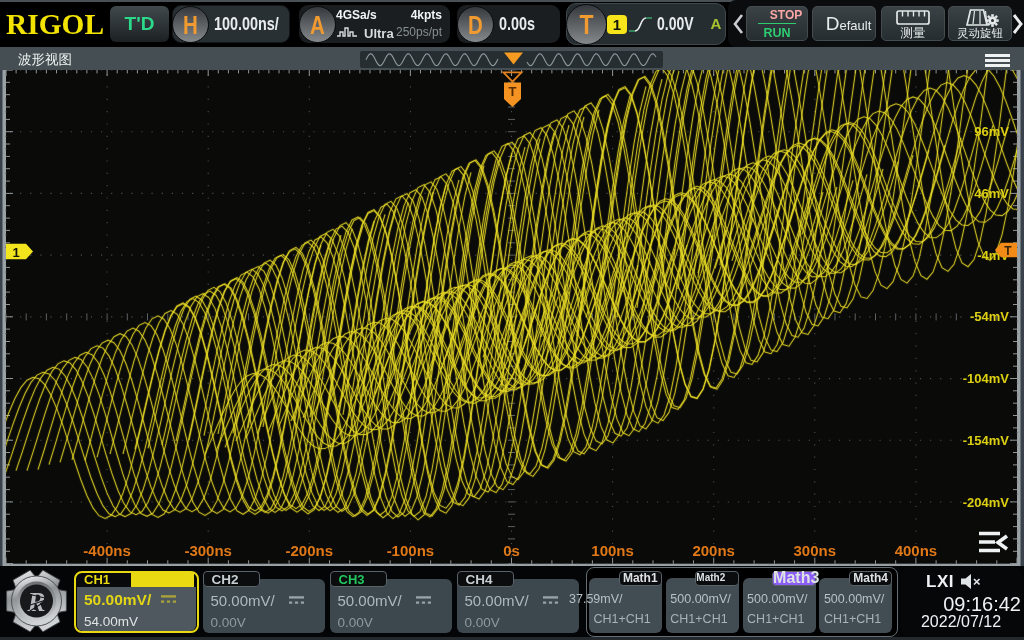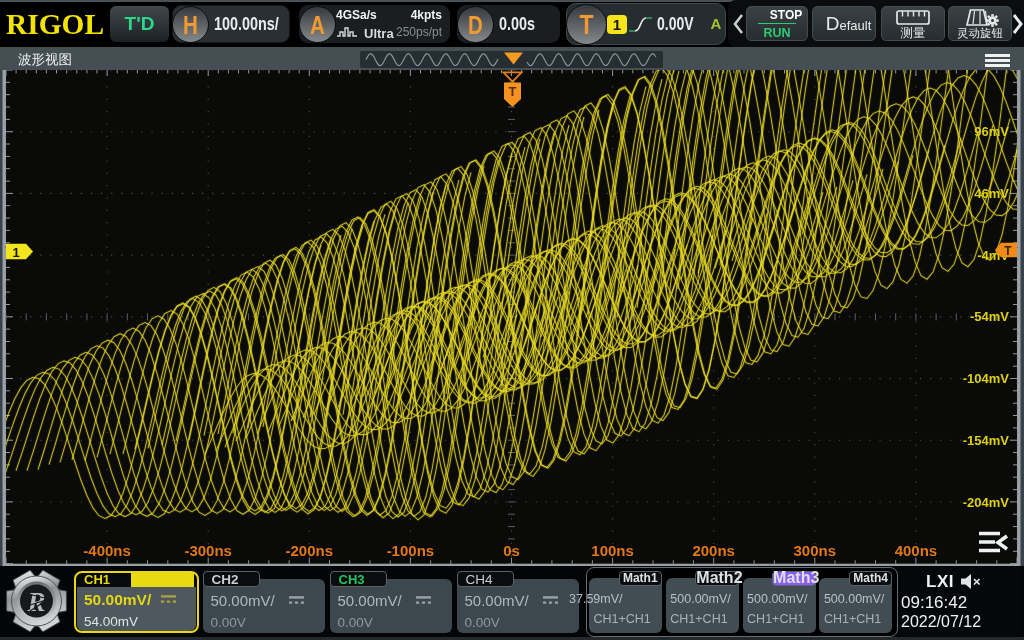--- a/index.html
+++ b/index.html
@@ -34,21 +34,21 @@
       <path d="M1 17h6M18 4h6" stroke="#3aa06a" stroke-width="1.5" fill="none"></path>
       <path d="M7 17q3 0 5.5-6.5T18 4" stroke="#e8ecec" stroke-width="1.7" fill="none"></path>
     </svg>
     <div style="position:absolute;left:657px;top:4.5px;width:52px;height:38px;line-height:38px;color:#e8ecee;font-size:17.5px;font-weight:bold;transform:scaleX(0.8);transform-origin:left">0.00V</div>
     <div style="position:absolute;left:708px;top:5px;width:16px;height:38px;line-height:38px;color:#a7c42e;font-size:15px;font-weight:bold;text-align:center">A</div>
     <div style="position:absolute;left:728px;top:0;width:296px;height:47px;background:#0a0c0d;border-radius:8px 0 0 8px"></div>
     <svg width="14" height="24" viewBox="0 0 14 24" style="position:absolute;left:731px;top:12px">
       <path d="M11 3L4 12l7 9" stroke="#c9ced0" stroke-width="2.6" fill="none"></path>
     </svg>
     <div style="position:absolute;top:6px;height:35px;border-radius:5px;background:linear-gradient(#3a4246,#262d31);border:1px solid #444c50;box-sizing:border-box;left:746px;width:62px"></div>
-    <div style="position:absolute;left:746px;top:8px;width:80px;text-align:center;font-size:12px;font-weight:bold;color:#ffffff">STOP</div>
+    <div style="position:absolute;left:746px;top:8px;width:80px;text-align:center;font-size:12px;font-weight:bold;color:#fca5a5">STOP</div>
     <div style="position:absolute;left:758px;top:23px;width:38px;height:1.4px;background:#2ecc71"></div>
     <div style="position:absolute;left:746px;top:26px;width:62px;text-align:center;font-size:12.5px;font-weight:bold;color:#2ecc71">RUN</div>
     <div style="position:absolute;top:6px;height:35px;border-radius:5px;background:linear-gradient(#3a4246,#262d31);border:1px solid #444c50;box-sizing:border-box;left:812px;width:64px"></div>
     <div style="position:absolute;left:812px;top:6px;width:73px;height:35px;line-height:35px;text-align:center;color:#e8ecec"><span style="font-size:19px">D</span><span style="font-size:13px">efault</span></div>
     <div style="position:absolute;top:6px;height:35px;border-radius:5px;background:linear-gradient(#3a4246,#262d31);border:1px solid #444c50;box-sizing:border-box;left:881px;width:64px"></div>
     <svg width="34" height="15" viewBox="0 0 34 15" style="position:absolute;left:896px;top:10px">
       <rect x="1" y="1" width="32" height="13" rx="2" fill="none" stroke="#e4e8e8" stroke-width="1.7"></rect>
       <path d="M6.5 1v5.5M12 1v5.5M17.5 1v5.5M23 1v5.5M28.5 1v5.5" stroke="#e4e8e8" stroke-width="1.4"></path>
     </svg>
     <div style="position:absolute;left:881px;top:25px;width:64px;text-align:center;font-size:12.5px;color:#e8ecec">测量</div>
@@ -356,44 +356,44 @@
     <div style="position:absolute;left:329.5px;top:5px;width:57px;height:15.5px;border-radius:4px;background:#0a0c0e;border:1px solid #596268;box-sizing:border-box"></div>
     <div style="position:absolute;left:338.5px;top:6px;font-size:13px;font-weight:bold;color:#22c55e">CH3</div>
     <div style="position:absolute;left:337.5px;top:25.5px;font-size:15px;color:#aeb9bd">50.00mV/</div>
     <svg width="17" height="10" viewBox="0 0 17 10" style="position:absolute;left:414.5px;top:28.5px">
       <path d="M1 2.4h15" stroke="#97a1a6" stroke-width="2.4"></path>
       <path d="M1 7.6h3.2M6.9 7.6h3.2M12.8 7.6h3.2" stroke="#97a1a6" stroke-width="2.4"></path>
     </svg>
     <div style="position:absolute;left:337.5px;top:48.5px;font-size:13.5px;color:#8f999e">0.00V</div>
     <div style="position:absolute;left:456.5px;top:13px;width:122px;height:54px;border-radius:6px;background:#3d474e"></div>
     <div style="position:absolute;left:456.5px;top:5px;width:57px;height:15.5px;border-radius:4px;background:#0a0c0e;border:1px solid #596268;box-sizing:border-box"></div>
-    <div style="position:absolute;left:465.5px;top:6px;font-size:13.5px;font-weight:normal;color:#c8ced2">CH4</div>
+    <div style="position:absolute;left:465.5px;top:6px;font-size:13.5px;font-weight:bold;color:#c8ced2">CH4</div>
     <div style="position:absolute;left:464.5px;top:25.5px;font-size:15px;color:#aeb9bd">50.00mV/</div>
     <svg width="17" height="10" viewBox="0 0 17 10" style="position:absolute;left:541.5px;top:28.5px">
       <path d="M1 2.4h15" stroke="#97a1a6" stroke-width="2.4"></path>
       <path d="M1 7.6h3.2M6.9 7.6h3.2M12.8 7.6h3.2" stroke="#97a1a6" stroke-width="2.4"></path>
     </svg>
     <div style="position:absolute;left:464.5px;top:48.5px;font-size:13.5px;color:#8f999e">0.00V</div>
     <div style="position:absolute;left:585.5px;top:1px;width:312px;height:69.5px;border-radius:8px;background:#000;border:1.5px solid #646e74;box-sizing:border-box"></div>
     <div style="position:absolute;left:589px;top:12px;width:73px;height:55px;border-radius:6px;background:#414c53"></div>
     <div style="position:absolute;left:618.5px;top:5px;width:43.5px;height:14.5px;border-radius:4px;background:#0a0c0e;border:1px solid #596268;box-sizing:border-box;color:#dde2e5;font-size:12px;font-weight:bold;text-align:center;line-height:12.5px">Math1</div>
     <div style="position:absolute;left:569px;top:26px;font-size:12.5px;color:#b6c0c5">37.59mV/</div>
     <div style="position:absolute;left:593.5px;top:46px;font-size:12.5px;color:#a8b2b7">CH1+CH1</div>
     <div style="position:absolute;left:665.8px;top:12px;width:73px;height:55px;border-radius:6px;background:#414c53"></div>
-    <div style="position:absolute;left:695.3px;top:5px;width:43.5px;height:14.5px;border-radius:4px;background:#0a0c0e;border:1px solid #596268;box-sizing:border-box;color:#dde2e5;font-size:16px;font-weight:bold;text-align:right;line-height:12.5px">Math2</div>
+    <div style="position:absolute;left:695.3px;top:5px;width:43.5px;height:14.5px;border-radius:4px;background:#0a0c0e;border:1px solid #596268;box-sizing:border-box;color:#dde2e5;font-size:10px;font-weight:bold;text-align:left;line-height:12.5px">Math2</div>
     <div style="position:absolute;left:670.3px;top:26px;font-size:12.5px;color:#b6c0c5">500.00mV/</div>
     <div style="position:absolute;left:670.3px;top:46px;font-size:12.5px;color:#a8b2b7">CH1+CH1</div>
     <div style="position:absolute;left:742.6px;top:12px;width:73px;height:55px;border-radius:6px;background:#414c53"></div>
     <div style="position:absolute;left:772.1px;top:5px;width:43.5px;height:14.5px;border-radius:4px;background:#8b5cf6;border:1px solid #596268;box-sizing:border-box;color:#dde2e5;font-size:16px;font-weight:bold;text-align:right;line-height:12.5px">Math3</div>
     <div style="position:absolute;left:747.1px;top:26px;font-size:12.5px;color:#b6c0c5">500.00mV/</div>
     <div style="position:absolute;left:747.1px;top:46px;font-size:12.5px;color:#a8b2b7">CH1+CH1</div>
     <div style="position:absolute;left:819.4px;top:12px;width:73px;height:55px;border-radius:6px;background:#414c53"></div>
     <div style="position:absolute;left:848.9px;top:5px;width:43.5px;height:14.5px;border-radius:4px;background:#0a0c0e;border:1px solid #596268;box-sizing:border-box;color:#dde2e5;font-size:12px;font-weight:bold;text-align:center;line-height:12.5px">Math4</div>
     <div style="position:absolute;left:823.9px;top:26px;font-size:12.5px;color:#b6c0c5">500.00mV/</div>
     <div style="position:absolute;left:823.9px;top:46px;font-size:12.5px;color:#a8b2b7">CH1+CH1</div>
     <div style="position:absolute;left:901px;top:0.5px;width:121px;height:70.5px;border-radius:8px;background:#060708"></div>
     <div style="position:absolute;left:926px;top:6px;font-size:17px;font-weight:bold;color:#eef2f4;letter-spacing:0.5px">LXI</div>
     <svg width="24" height="19" viewBox="0 0 24 19" style="position:absolute;left:959px;top:6px">
       <path d="M2 6.5h4.5L12 2v15l-5.5-4.5H2z" fill="#dfe4e6"></path>
       <path d="M15 7l5.5 5.5M20.5 7L15 12.5" stroke="#dfe4e6" stroke-width="1.7"></path>
     </svg>
-    <div style="position:absolute;left:901px;top:26.5px;width:120px;text-align:left;font-size:17px;color:#eef2f4">09:16:42</div>
-    <div style="position:absolute;left:901px;top:47px;width:120px;font-size:16px;color:#eef2f4">2022/07/12</div>
+    <div style="position:absolute;left:901px;top:26.5px;width:120px;text-align:right;font-size:20px;color:#eef2f4">09:16:42</div>
+    <div style="position:absolute;left:901px;top:47px;width:120px;text-align:center;font-size:16px;color:#eef2f4">2022/07/12</div>
   </div>
 </body></html>

